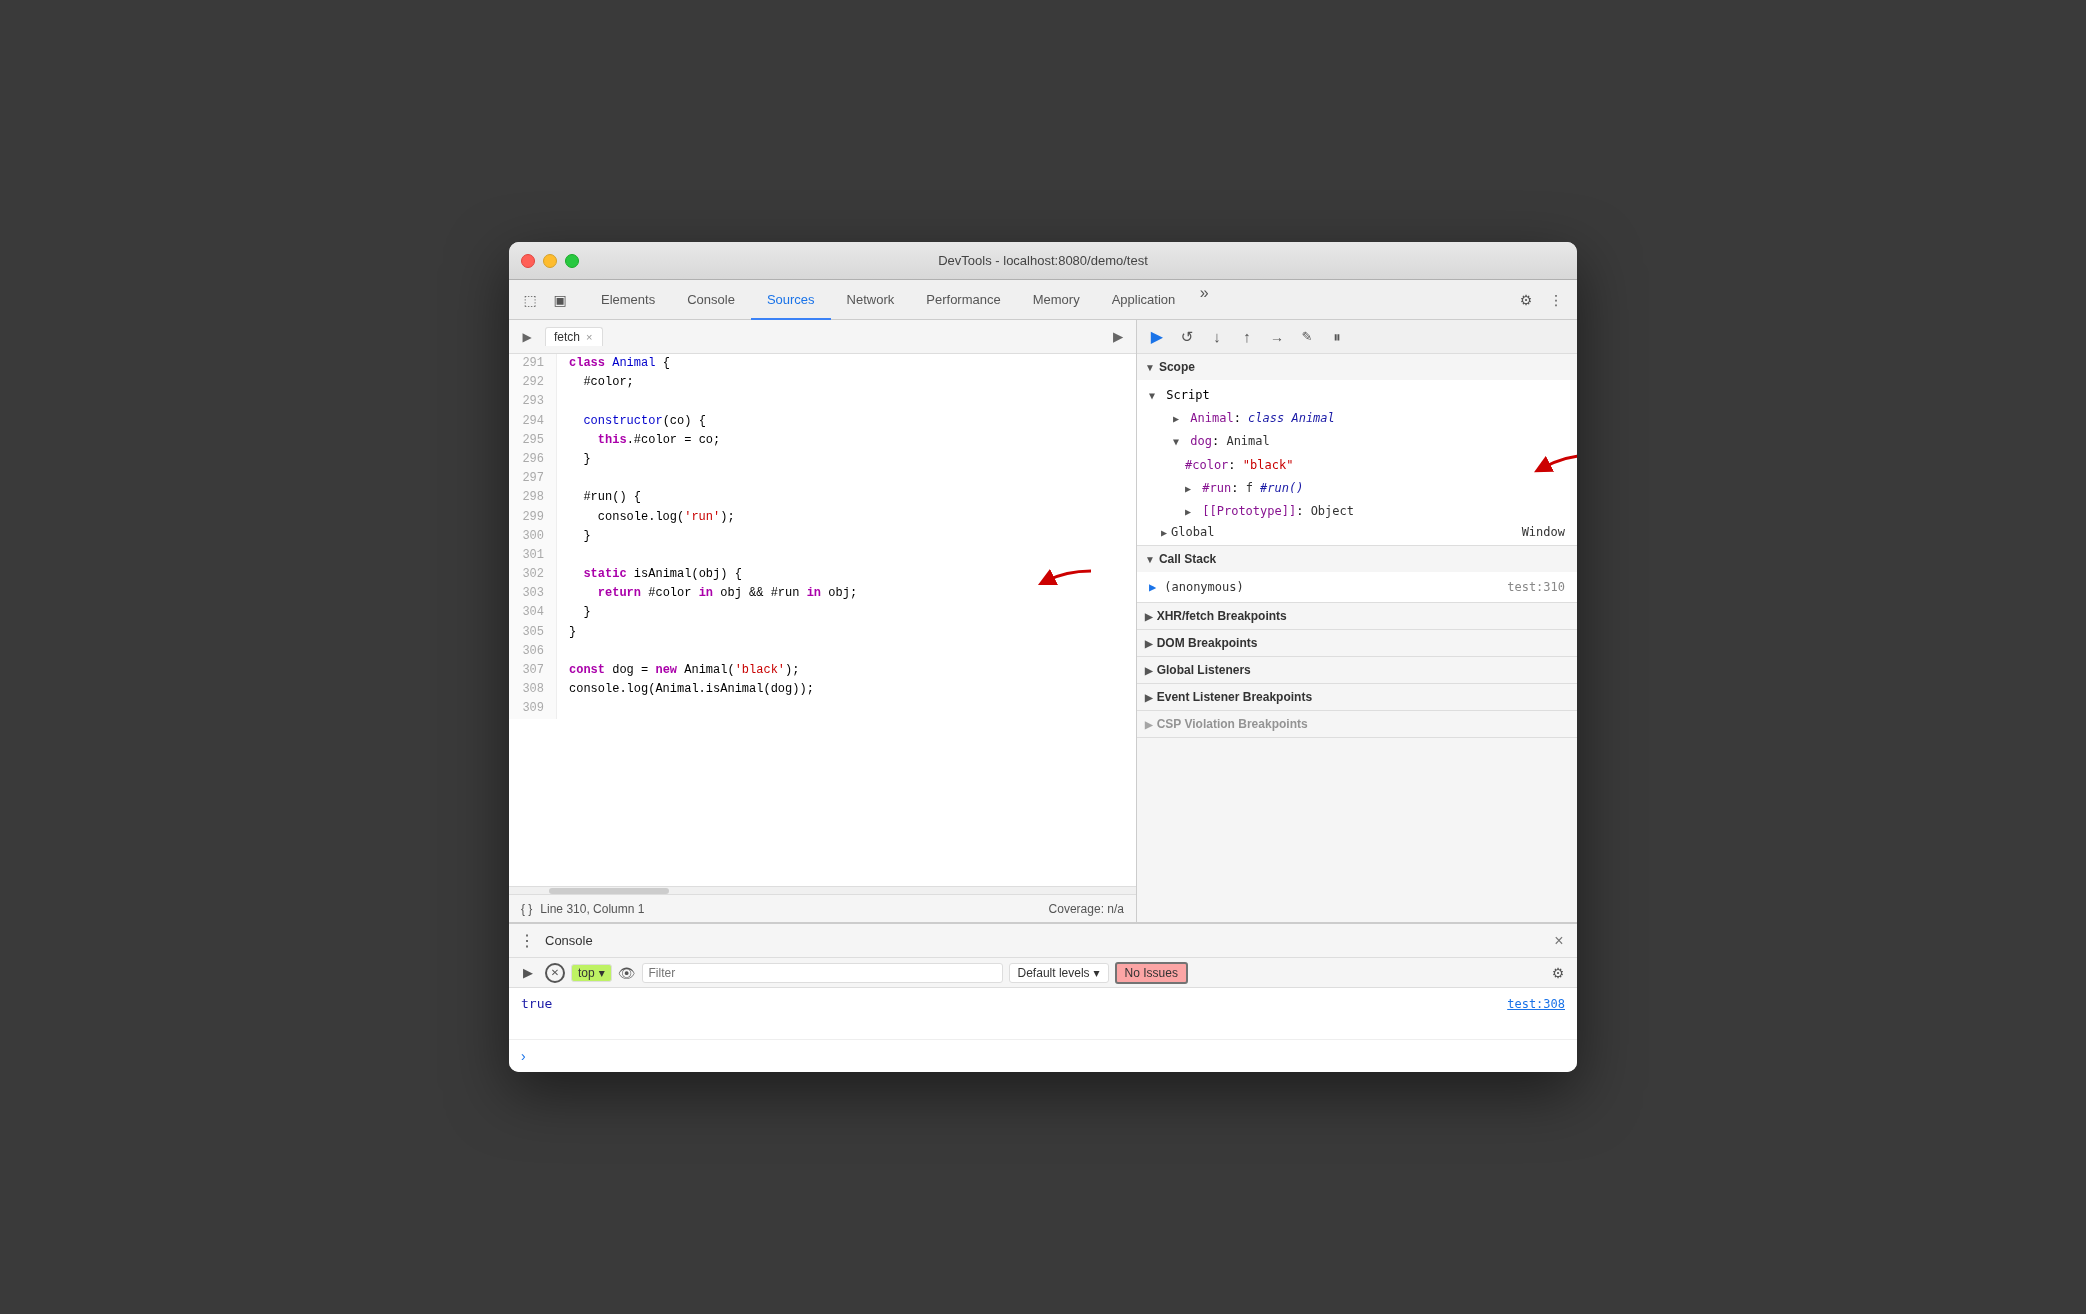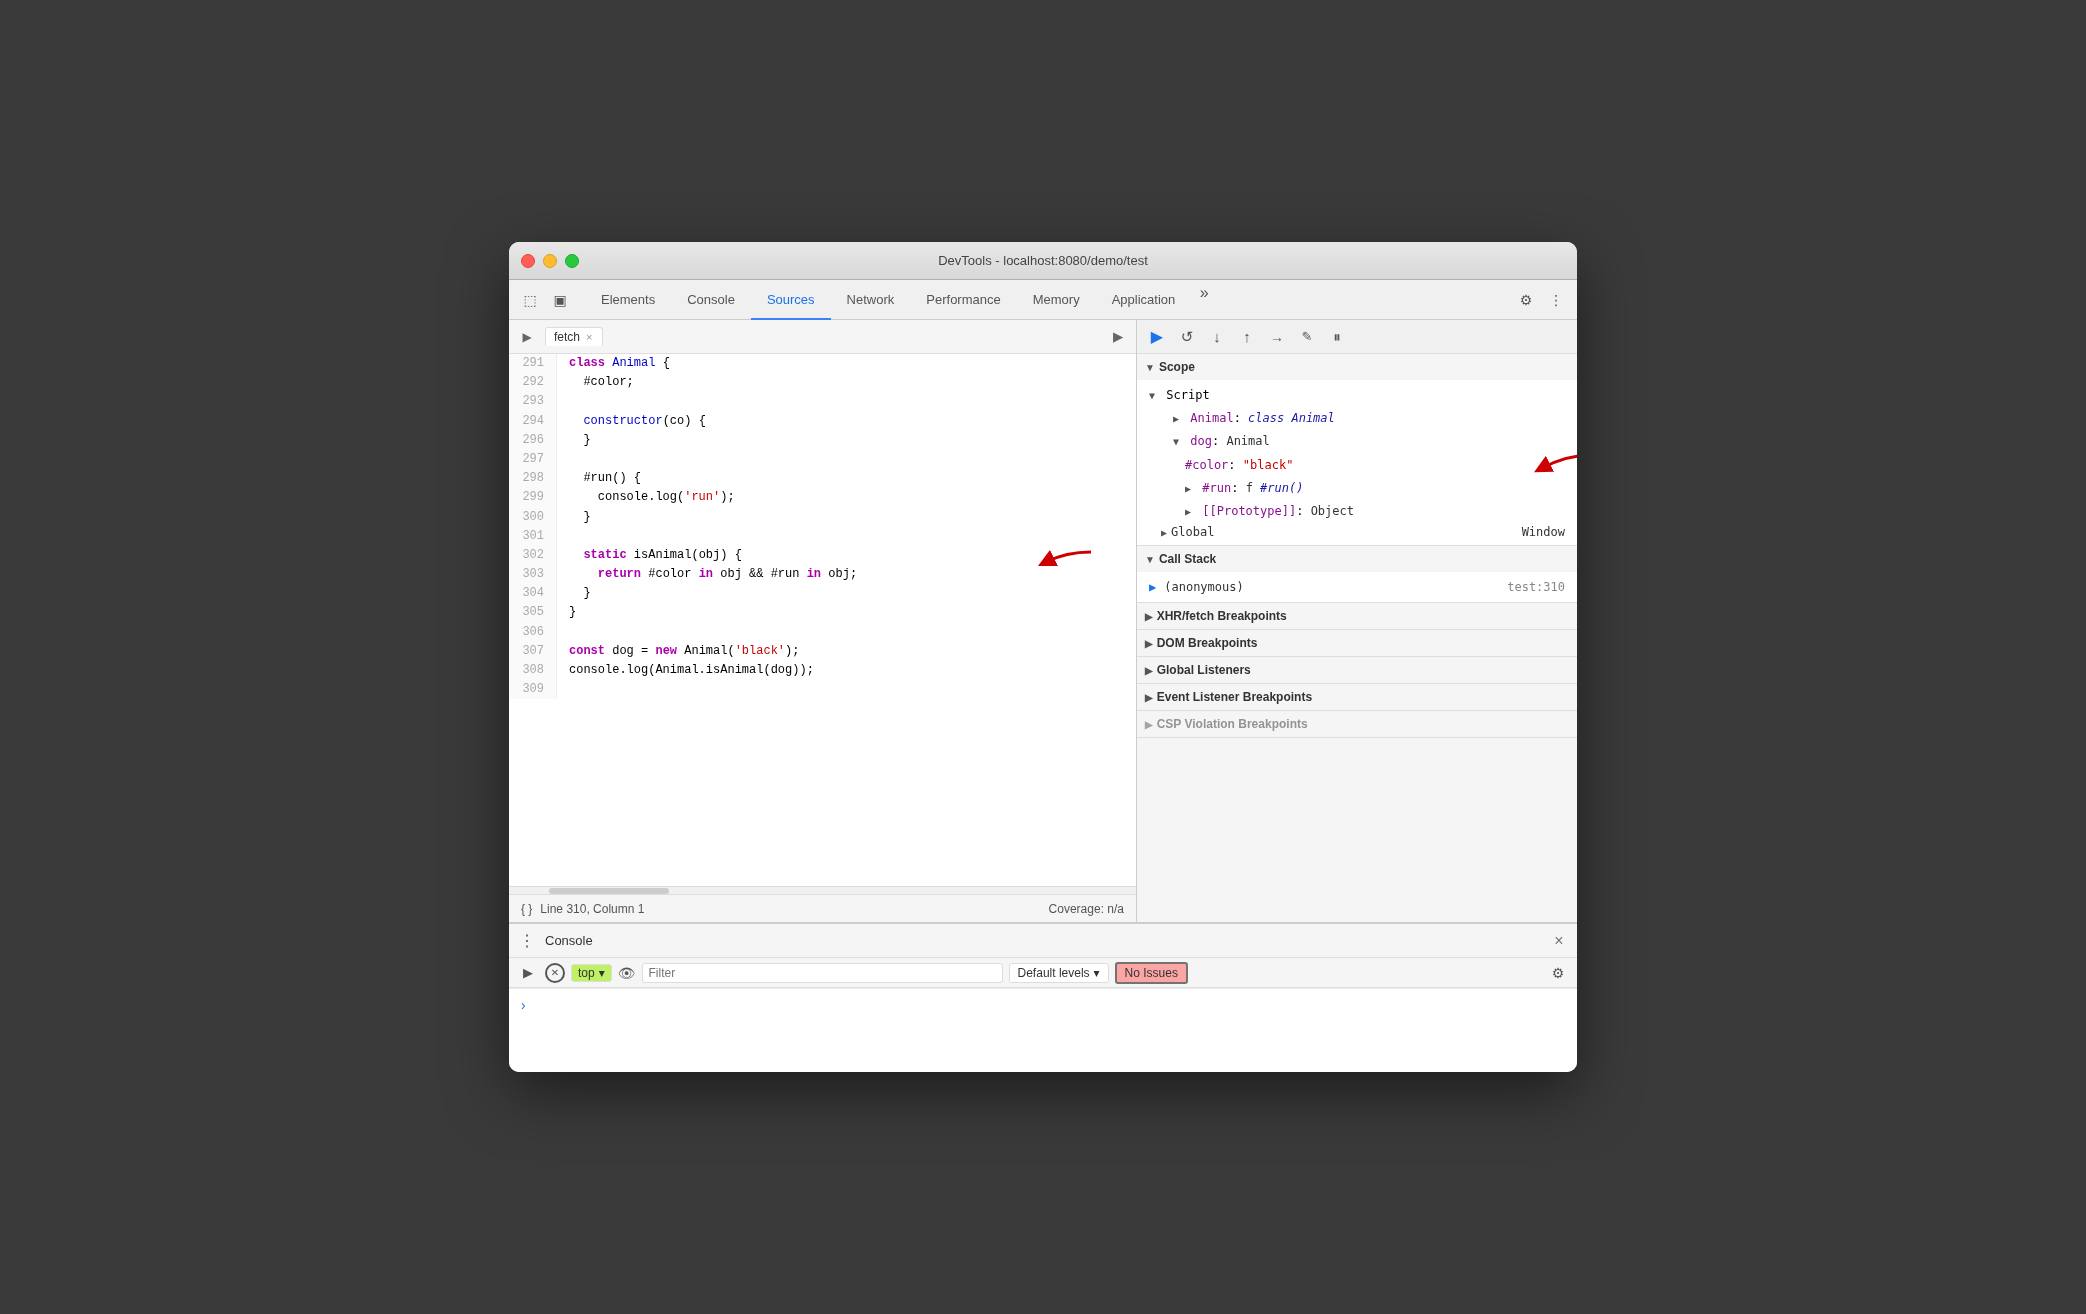--- a/index.html
+++ b/index.html
@@ -551,20 +551,24 @@
           <div class="code-line">
             <span class="line-num">293</span>
             <span class="line-content"> </span>
           </div>
 
           <div class="code-line">
             <span class="line-num">294</span>
             <span class="line-content">  <span class="kw2">constructor</span>(co) {</span>
           </div>
 
+          <div class="code-line">
+            <span class="line-num">295</span>
+            <span class="line-content">    <span class="kw">this</span>.#color = co;</span>
+          </div>
 
           <div class="code-line">
             <span class="line-num">296</span>
             <span class="line-content">  }</span>
           </div>
 
           <div class="code-line">
             <span class="line-num">297</span>
             <span class="line-content"> </span>
           </div>
@@ -794,19 +798,25 @@
           <span>Default levels</span>
           <span>▾</span>
         </div>
         <button class="no-issues-btn">
           <span>No Issues</span>
         </button>
         <div class="console-spacer"></div>
         <button class="console-settings-btn">⚙</button>
       </div>
 
+      <div class="console-content">
+        <div class="console-true-row">
+          <span class="console-true">true</span>
+          <span class="console-loc">test:308</span>
+        </div>
+      </div>
 
       <div class="console-prompt">
         <span class="prompt-chevron">›</span>
       </div>
     </div>
   </div>
 </div>
 
 </body></html>

